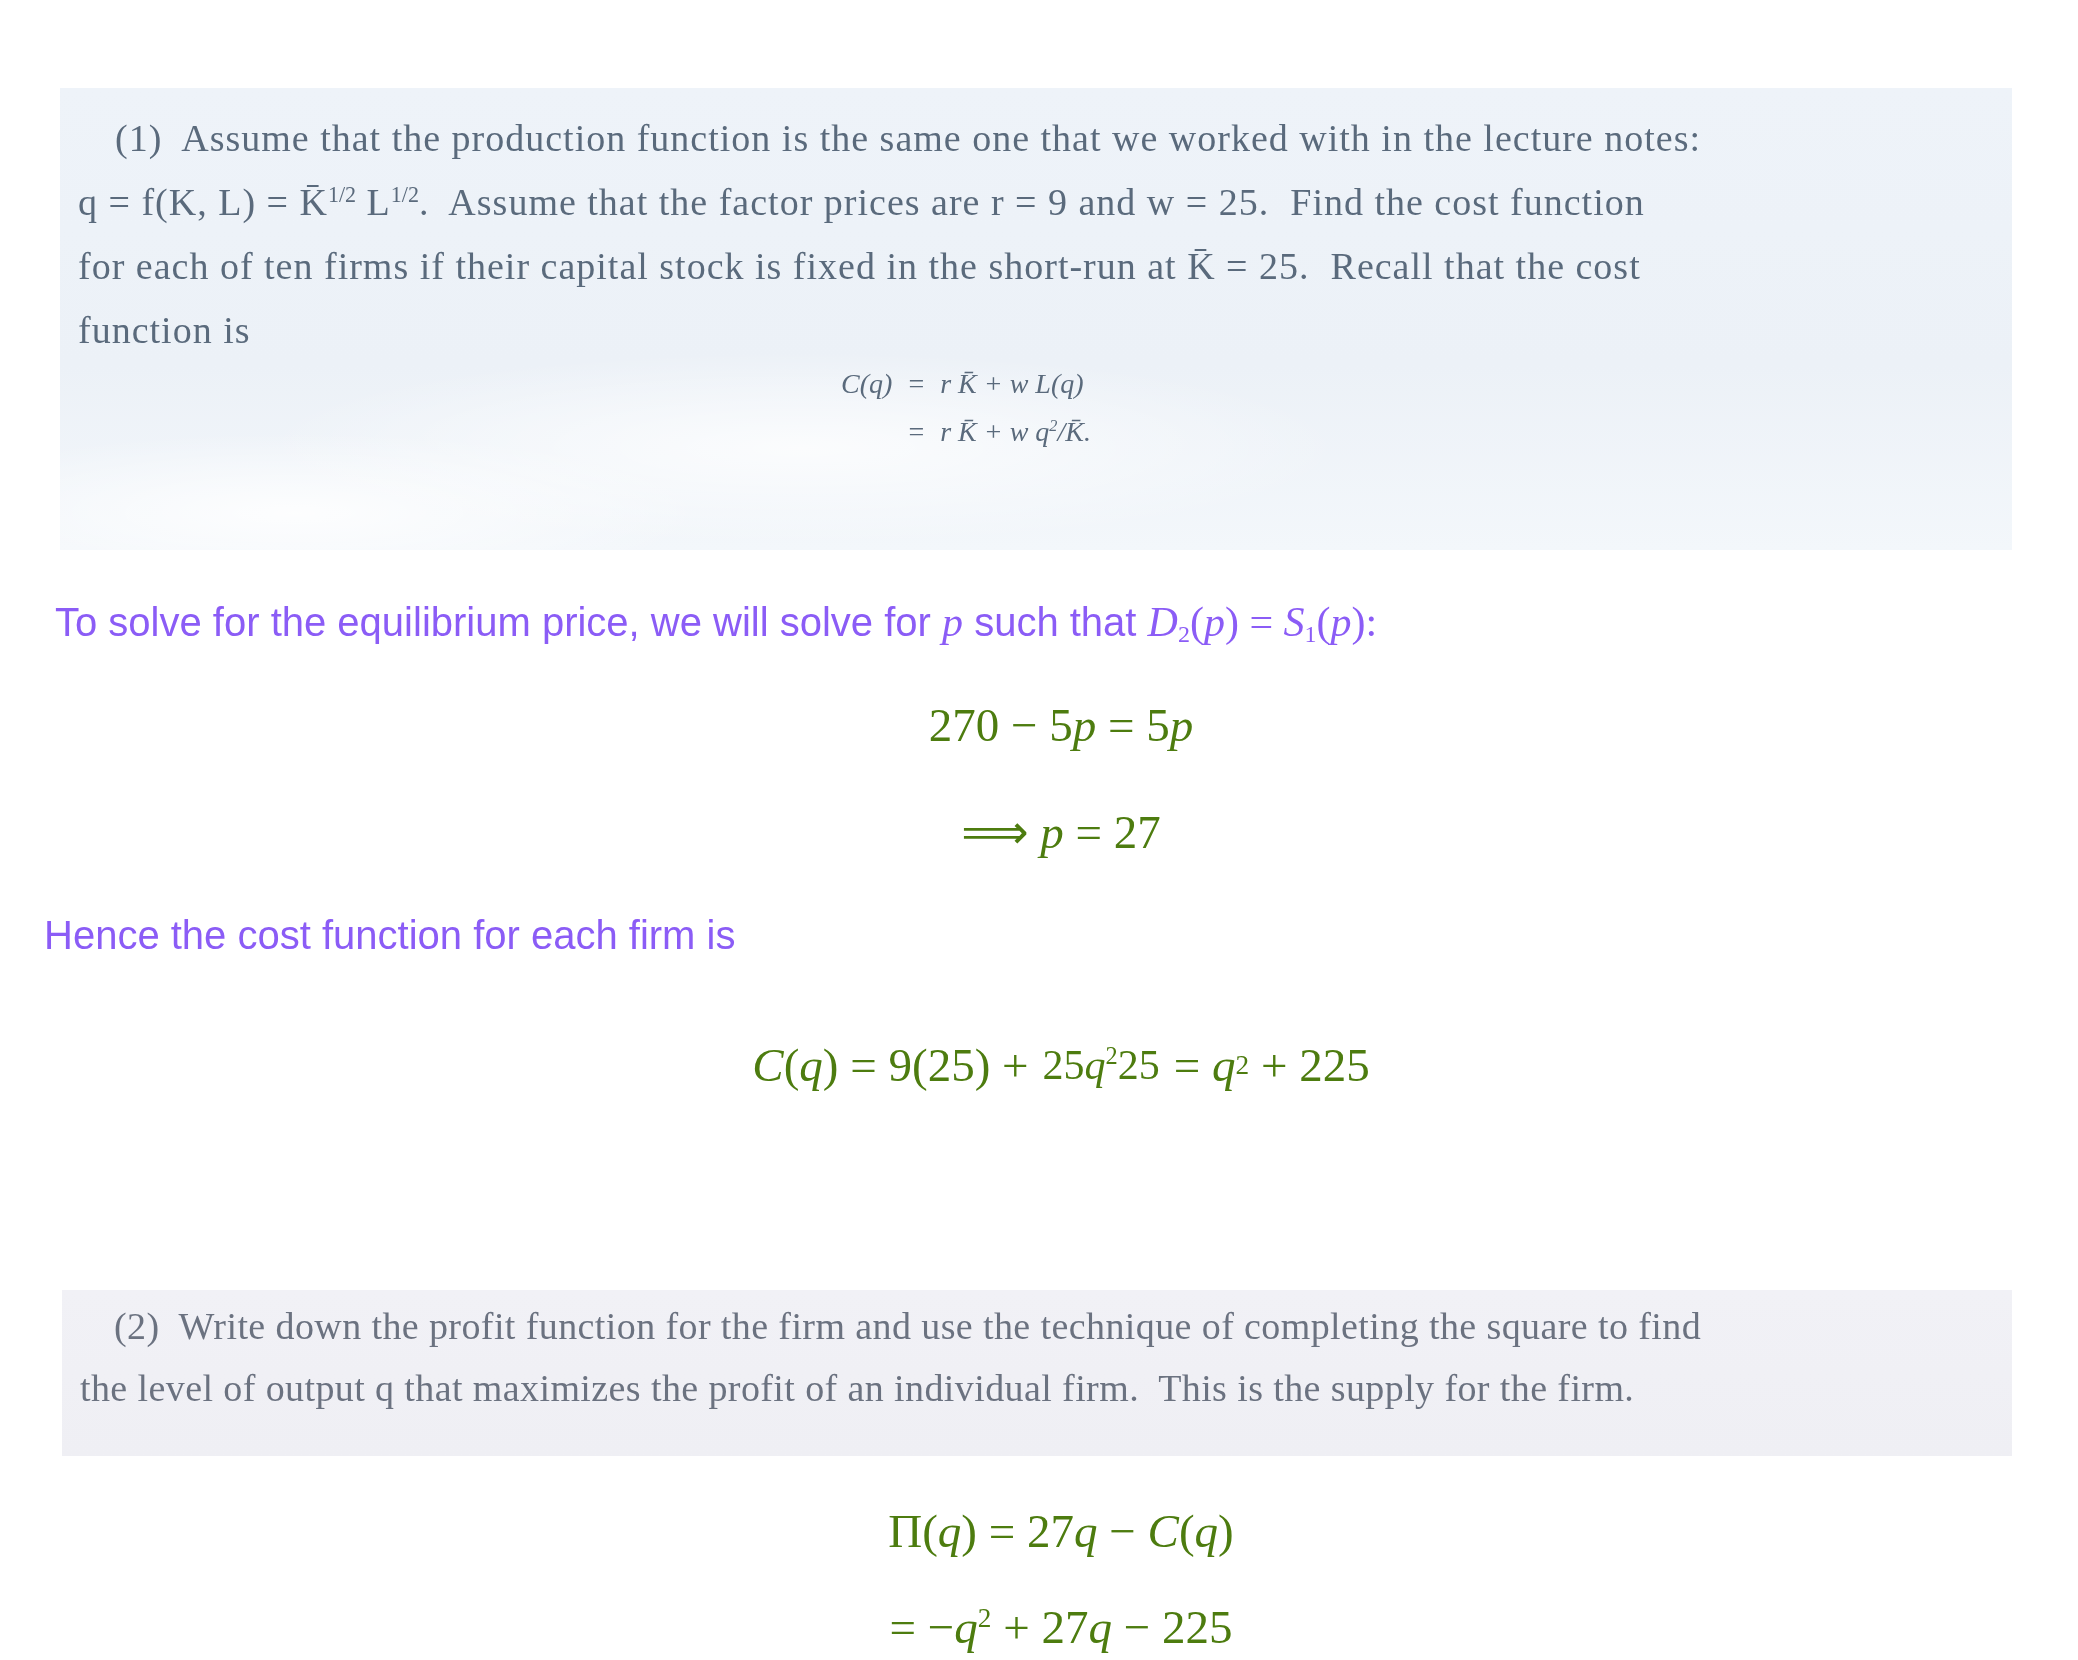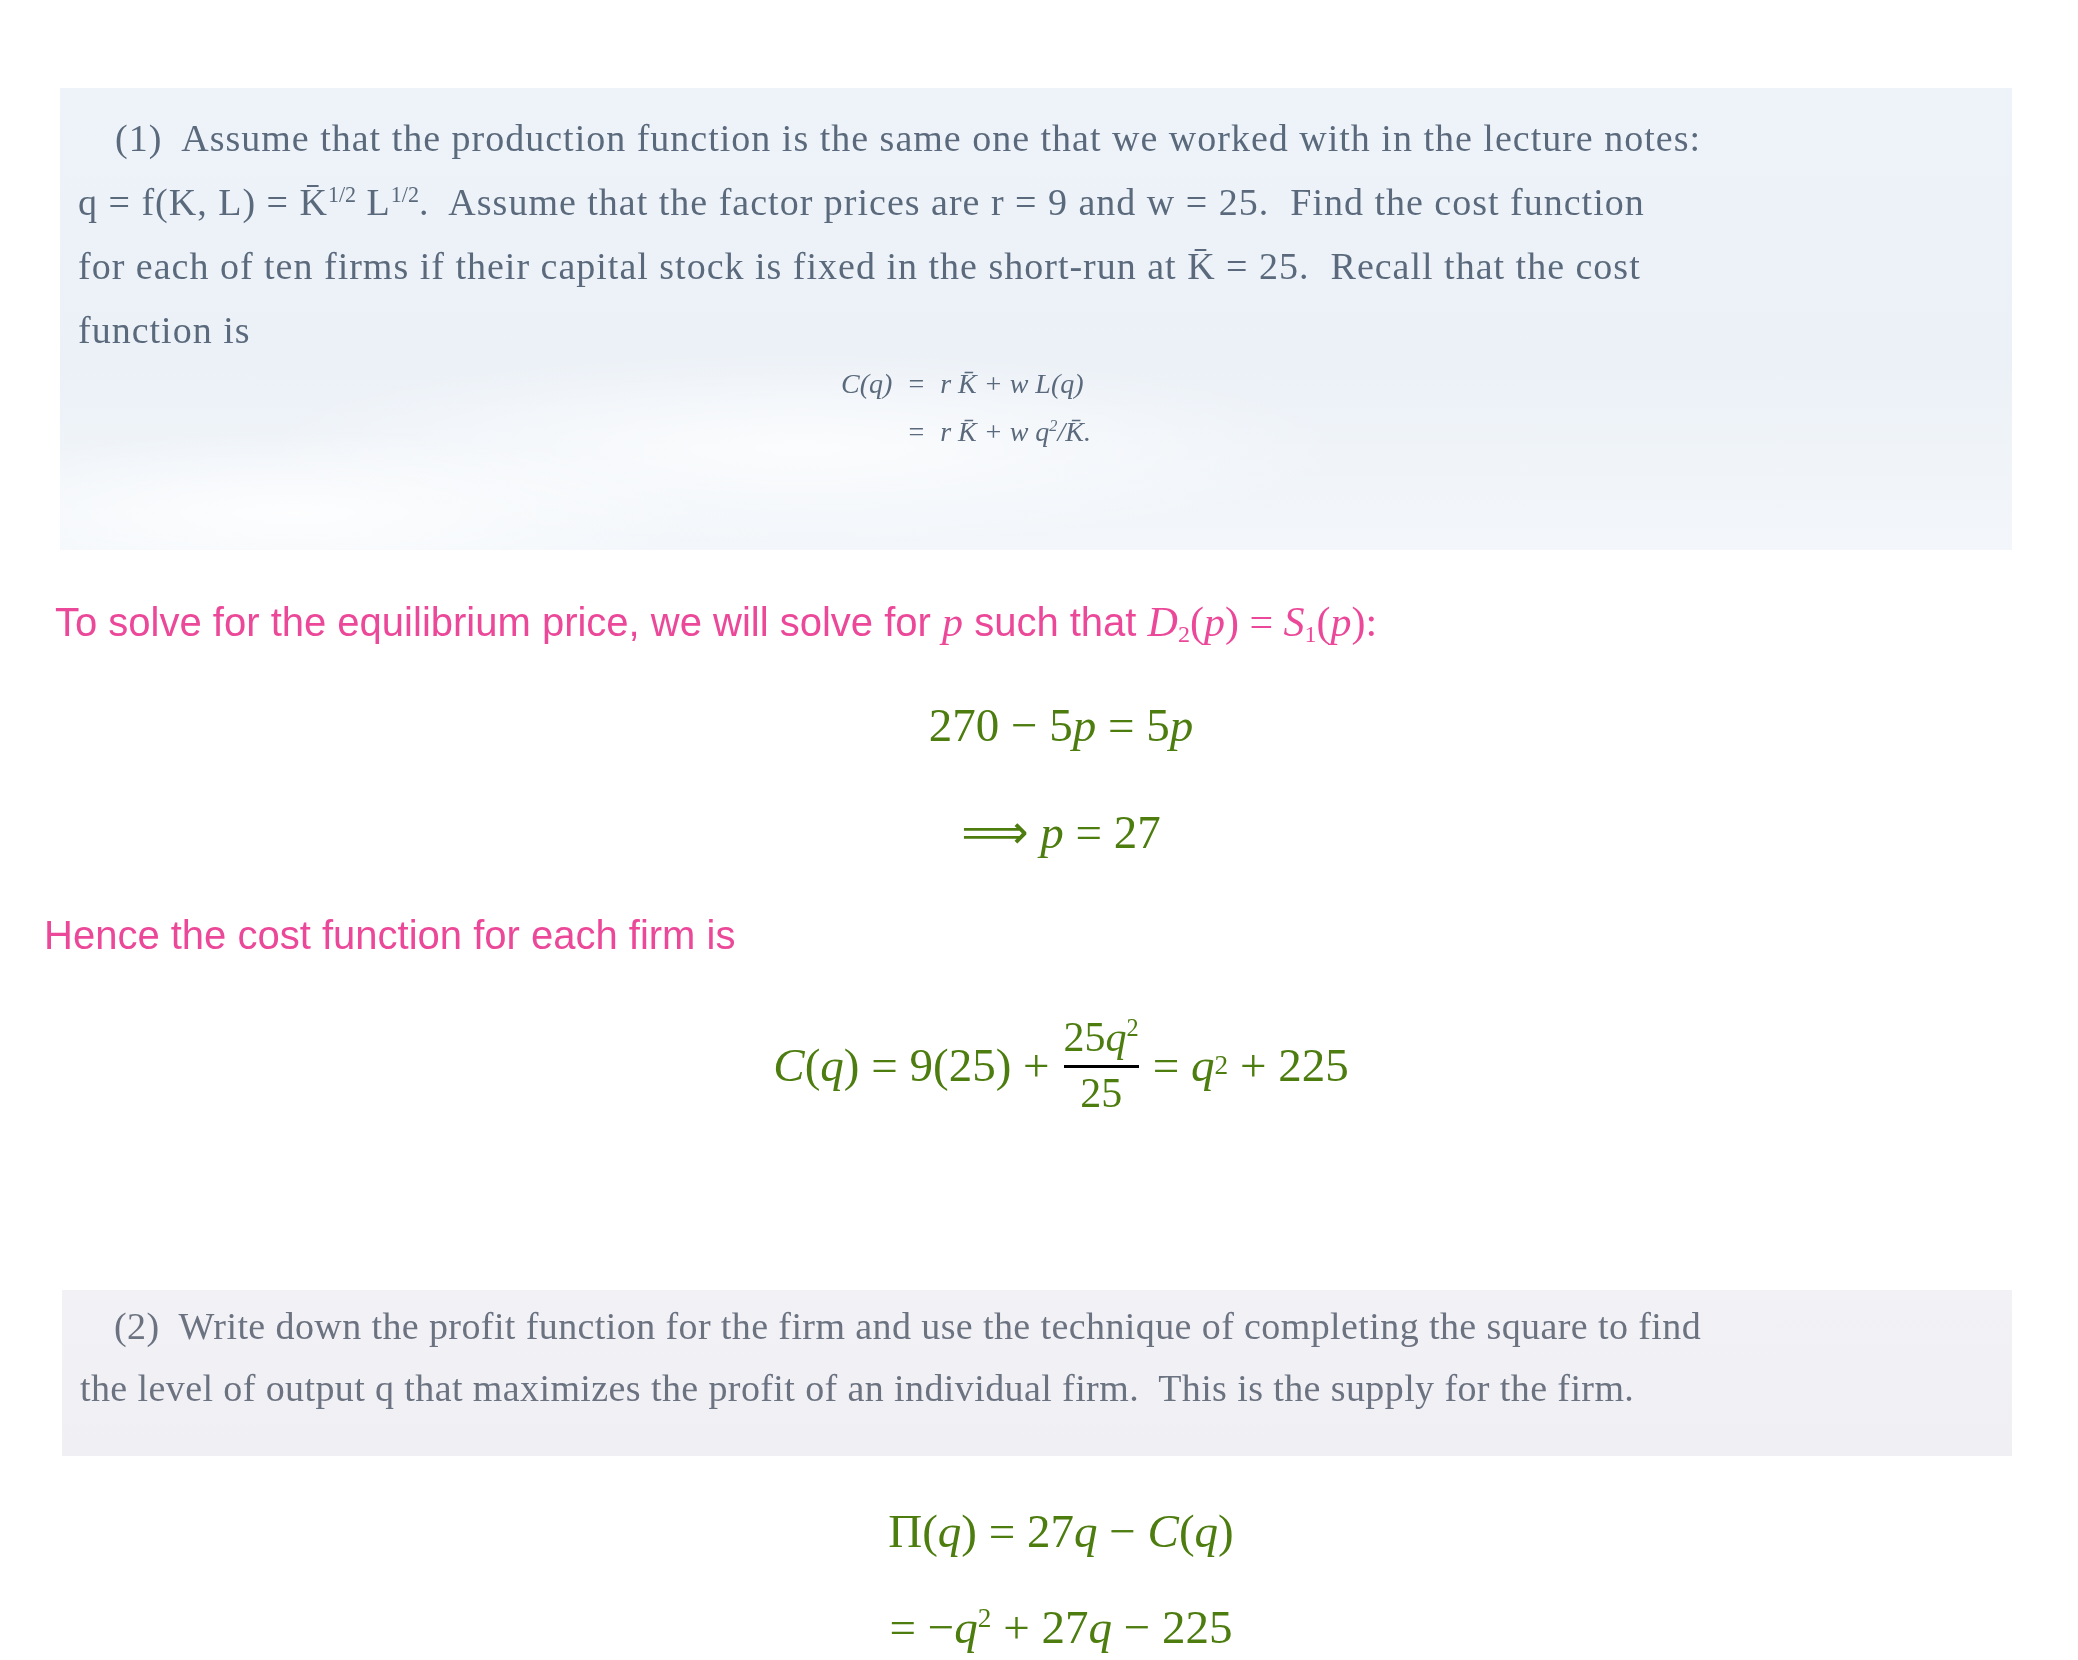--- a/index.html
+++ b/index.html
@@ -28,39 +28,39 @@
   .s2l2{left:18px;top:74px;}
 
   .seq{position:absolute;top:280px;left:50%;transform:translateX(-50%);margin-left:-70px;
        display:inline-grid;grid-template-columns:auto auto auto;column-gap:26px;row-gap:34px;
        font-family:"Liberation Serif","DejaVu Serif",serif;font-style:italic;font-size:28px;
        color:#5a6a7c;white-space:pre;align-items:baseline;gap:16px;}
   .seq .rel{font-style:normal;}
   .seq .lhs{text-align:right;}
 
   
-  .tpara{position:absolute;margin:0;font-size:40px;color:#ec4899;white-space:pre;line-height:1.25;}
+  .tpara{position:absolute;margin:0;font-size:40px;color:#8b5cf6;white-space:pre;line-height:1.25;}
   .p1{left:55px;top:596px;}
   .p2{left:44px;top:910px;}
 
   .mi{font-family:"Liberation Serif","DejaVu Serif",serif;font-style:italic;}
   .mn{font-family:"Liberation Serif","DejaVu Sans",serif;font-style:normal;}
   .tpara .mi,.tpara .mn{font-size:42px;}
   .msub{font-family:"Liberation Serif",serif;font-size:60%;vertical-align:-0.25em;}
   .sup{font-size:58%;vertical-align:0.6em;letter-spacing:0;}
 
   .deq{position:absolute;left:0;width:100%;text-align:center;margin:0;
        font-family:"Liberation Serif","DejaVu Sans",serif;font-size:47px;color:#4d7c0f;white-space:pre;}
   .eq-demand{top:698px;}
   .eq-price{top:804px;}
   .eq-profit1{top:1504px;}
   .eq-profit2{top:1600px;}
 
   .eq-cost{top:985px;height:160px;display:flex;align-items:center;justify-content:center;}
-  .frac{display:inline-flex;flex-direction:column;align-items:center;vertical-align:middle;
+  .frac{display:inline-flex;flex-direction:row;align-items:center;vertical-align:middle;
         margin:0 14px;}
   .frac .num,.frac .den{font-size:42px;line-height:1.05;white-space:pre;}
   .frac .bar{align-self:stretch;height:3px;background:#000;margin:5px 0 3px 0;}
 </style>
 </head>
 <body>
 
 <div class="page">
 
   <section class="scan scan1">

